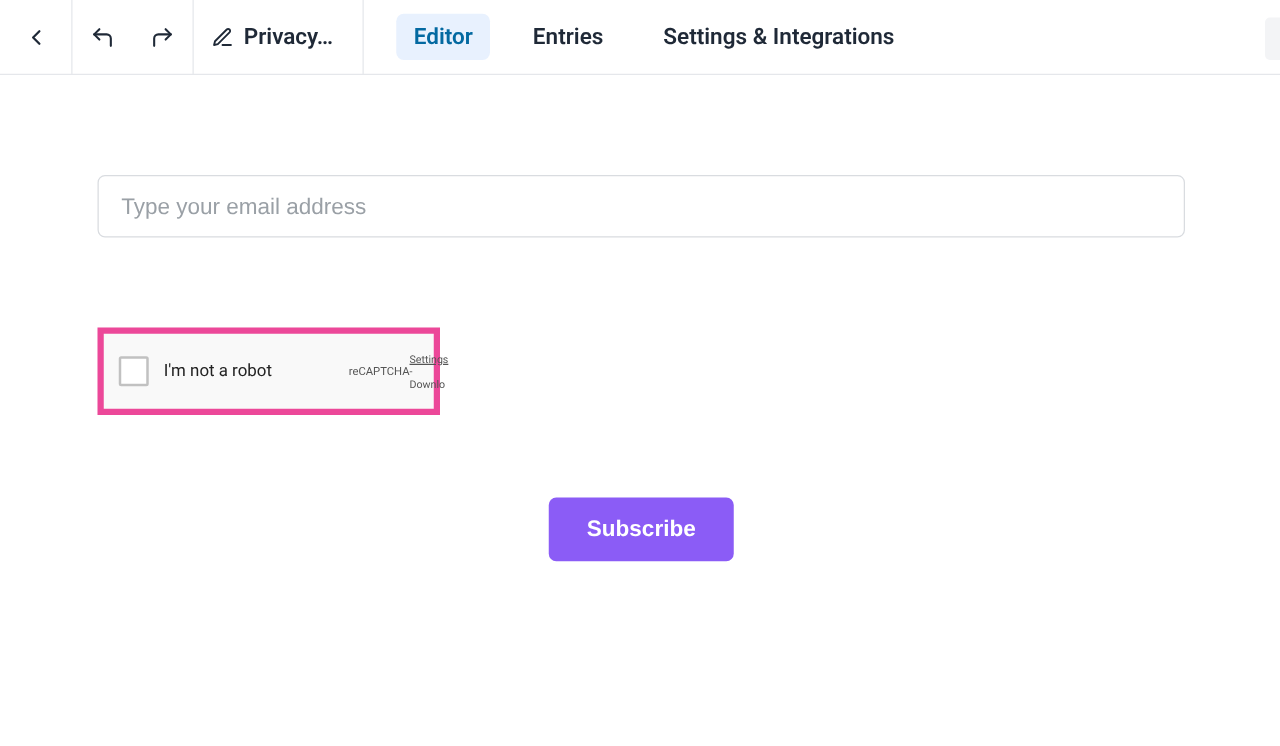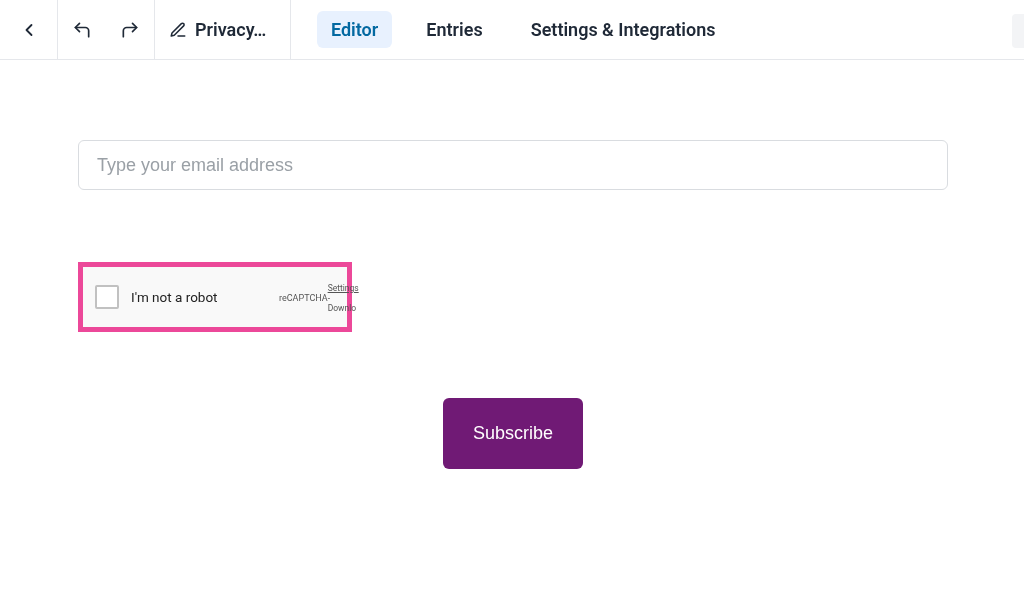--- a/index.html
+++ b/index.html
@@ -143,27 +143,27 @@
       margin-top: 1px;
     }
     .rc-links span.u { text-decoration: underline; cursor: pointer; }
     .submit-row {
       display: flex;
       justify-content: center;
       width: 870px;
       margin-top: 66px;
     }
     .subscribe-btn {
-      background: #701a75;
+      background: #8b5cf6;
       color: #fff;
       border: none;
       border-radius: 6px;
       font-size: 18px;
-      font-weight: 400;
-      padding: 25px 30px;
+      font-weight: 700;
+      padding: 15px 30px;
       cursor: pointer;
     }
   </style>
 </head>
 <body>
 
 <div class="topbar">
   <div class="topbar-iconcell">
     <svg width="20" height="20" viewBox="0 0 24 24" fill="none" stroke-width="2.2" stroke-linecap="round" stroke-linejoin="round">
         <polyline points="15 18 9 12 15 6"></polyline>

